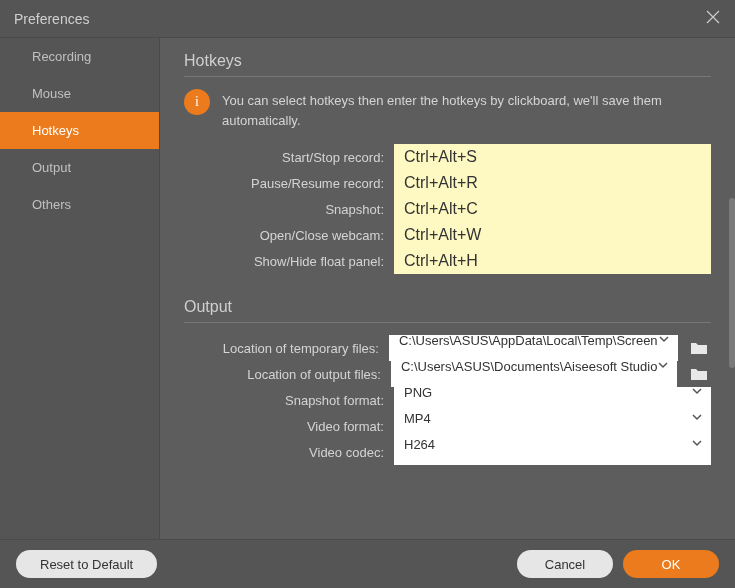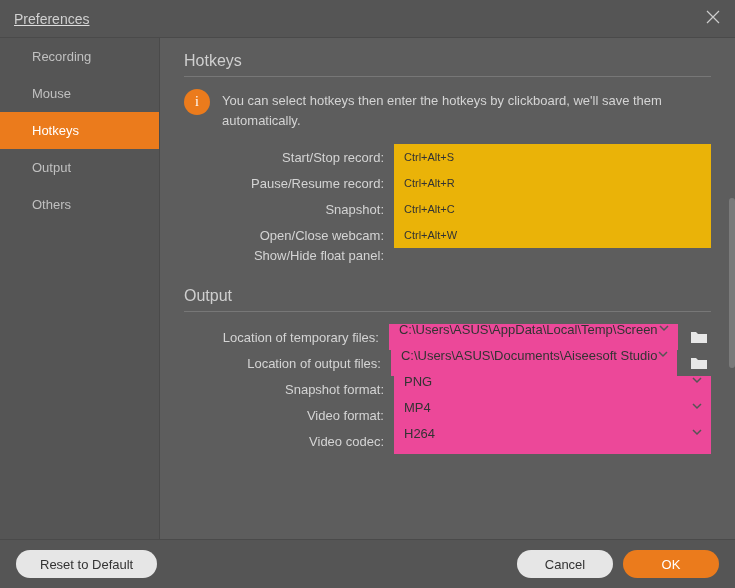--- a/index.html
+++ b/index.html
@@ -18,21 +18,20 @@
   width: 735px;
   height: 588px;
   background: #555555;
 }
 .titlebar {
   height: 38px;
   display: flex;
   align-items: center;
   padding: 0 14px;
   border-bottom: 1px solid #4a4a4a;
-  text-decoration: underline;
 }
 .titlebar .title { color: #d0d0d0; font-size: 14px; flex: 1; }
 .titlebar .close { color: #ccc; cursor: pointer; }
 .body { flex: 1; display: flex; overflow: hidden; }
 .sidebar {
   width: 160px;
   background: #555555;
   border-right: 1px solid #4a4a4a;
 }
 .sidebar .item {
@@ -92,30 +91,30 @@
   gap: 10px;
 }
 .row .label {
   width: 200px;
   text-align: right;
   color: #d4d4d4;
 }
 .text-input {
   flex: 1;
   height: 26px;
-  background: #eab308;
+  background: #fef9c3;
   border: none;
   color: #333;
   padding: 12px 10px;
-  font-size: 11px;
+  font-size: 16px;
 }
 .select-wrap {
   flex: 1;
   height: 26px;
-  background: #ec4899;
+  background: #ffffff;
   display: flex;
   align-items: center;
   padding: 0 8px 16px 10px;
   color: #333;
   cursor: pointer;
 }
 .select-wrap .sel-text { flex: 1; white-space: nowrap; overflow: hidden; text-overflow: ellipsis; }
 .chev { color: #555; }
 .folder-btn {
   width: 24px; height: 24px;
@@ -190,20 +189,21 @@
         <div class="row">
           <div class="label">Snapshot:</div>
           <input class="text-input" value="Ctrl+Alt+C" style="">
         </div>
         <div class="row">
           <div class="label">Open/Close webcam:</div>
           <input class="text-input" value="Ctrl+Alt+W" style="">
         </div>
         <div class="row">
           <div class="label">Show/Hide float panel:</div>
+          <input class="text-input" value="Ctrl+Alt+H" style="">
         </div>
       </div>
 
       <div class="section-title">Output</div>
 
       <div class="form-rows">
         <div class="row">
           <div class="label">Location of temporary files:</div>
           <div class="select-wrap">
             <span class="sel-text">C:\Users\ASUS\AppData\Local\Temp\Screen</span>

